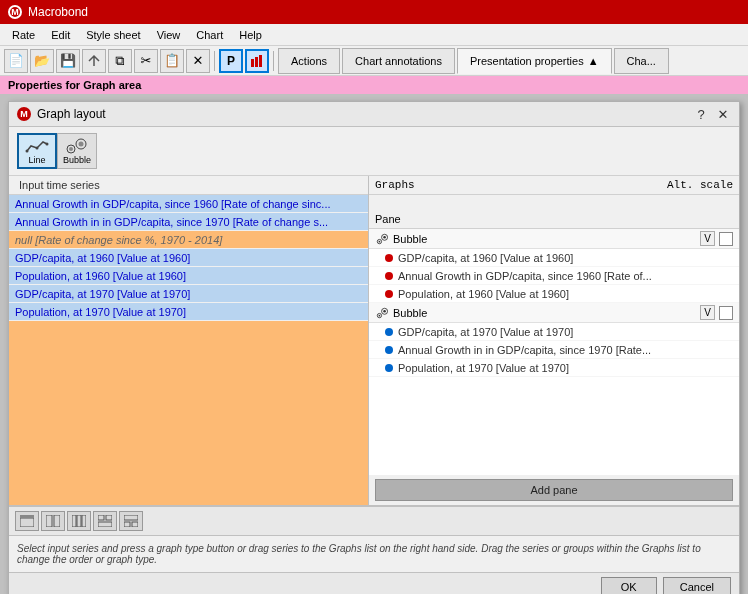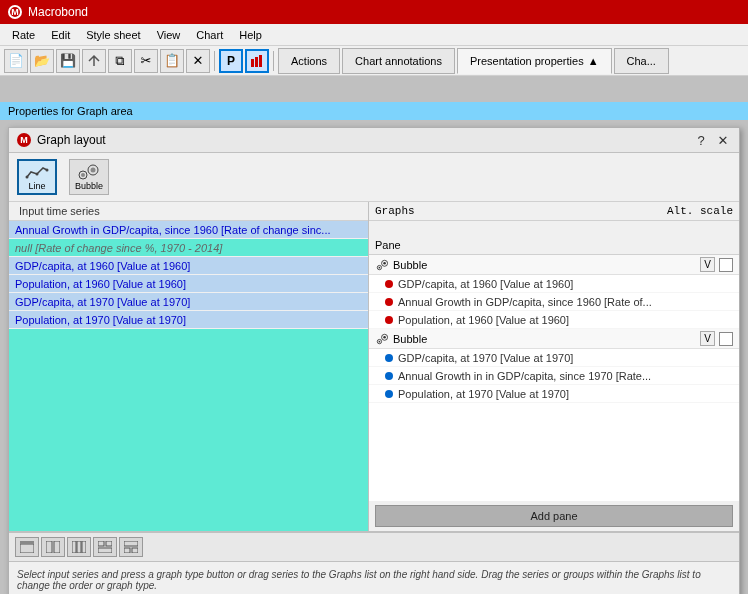--- a/index.html
+++ b/index.html
@@ -79,26 +79,25 @@
       background: #e8e8e8;
       cursor: pointer;
       font-size: 11px;
       display: flex;
       align-items: center;
     }
     .tab-btn.active { background: #f5f5f5; border-bottom: 1px solid #f5f5f5; }
 
     
     .properties-bar {
-      background: #7dd3fc;
+      background: #f9a8d4;
       padding: 3px 8px;
       font-size: 11px;
-      font-weight: normal;
+      font-weight: bold;
       border-bottom: 1px solid #c0c0c0;
-      margin-top: 26px;
     }
 
     
     .dialog-outer {
       background: #f0f0f0;
       margin: 6px 8px;
       border: 1px solid #b0b0b0;
       box-shadow: 2px 2px 6px rgba(0,0,0,0.3);
     }
 
@@ -130,21 +129,21 @@
       height: 16px;
       display: flex; align-items: center; justify-content: center;
       cursor: pointer;
       font-size: 13px;
       color: #333;
     }
 
     
     .graph-type-bar {
       display: flex;
-      gap: 12px;
+      gap: 0;
       padding: 6px 8px;
       border-bottom: 1px solid #d0d0d0;
     }
     .graph-type-btn {
       width: 40px;
       height: 36px;
       border: 1px solid #b0b0b0;
       background: #e0e0e0;
       cursor: pointer;
       display: flex;
@@ -176,21 +175,21 @@
     .panel-header {
       padding: 3px 10px;
       font-size: 11px;
       color: #333;
       background: #f0f0f0;
       border-bottom: 1px solid #d0d0d0;
     }
     .series-list {
       flex: 1;
       overflow-y: auto;
-      background: #5eead4;
+      background: #fdba74;
     }
     .series-item {
       padding: 2px 6px;
       cursor: pointer;
       font-size: 11px;
       color: #0000cc;
       border-bottom: 1px solid #f0f0f0;
       min-height: 18px;
       display: flex;
       align-items: center;
@@ -454,20 +453,23 @@
   </div>
 
   <div class="content-area">
 
     <div class="left-panel">
       <div class="panel-header">Input time series</div>
       <div class="series-list">
         <div class="series-item selected">
           <span>Annual Growth in GDP/capita, since 1960 [Rate of change sinc...</span>
         </div>
+        <div class="series-item selected">
+          <span>Annual Growth in in GDP/capita, since 1970 [Rate of change s...</span>
+        </div>
         <div class="series-item null-item">
           <span>null [Rate of change since %, 1970 - 2014]</span>
         </div>
         <div class="series-item selected">
           <span>GDP/capita, at 1960 [Value at 1960]</span>
         </div>
         <div class="series-item selected">
           <span>Population, at 1960 [Value at 1960]</span>
         </div>
         <div class="series-item selected">

